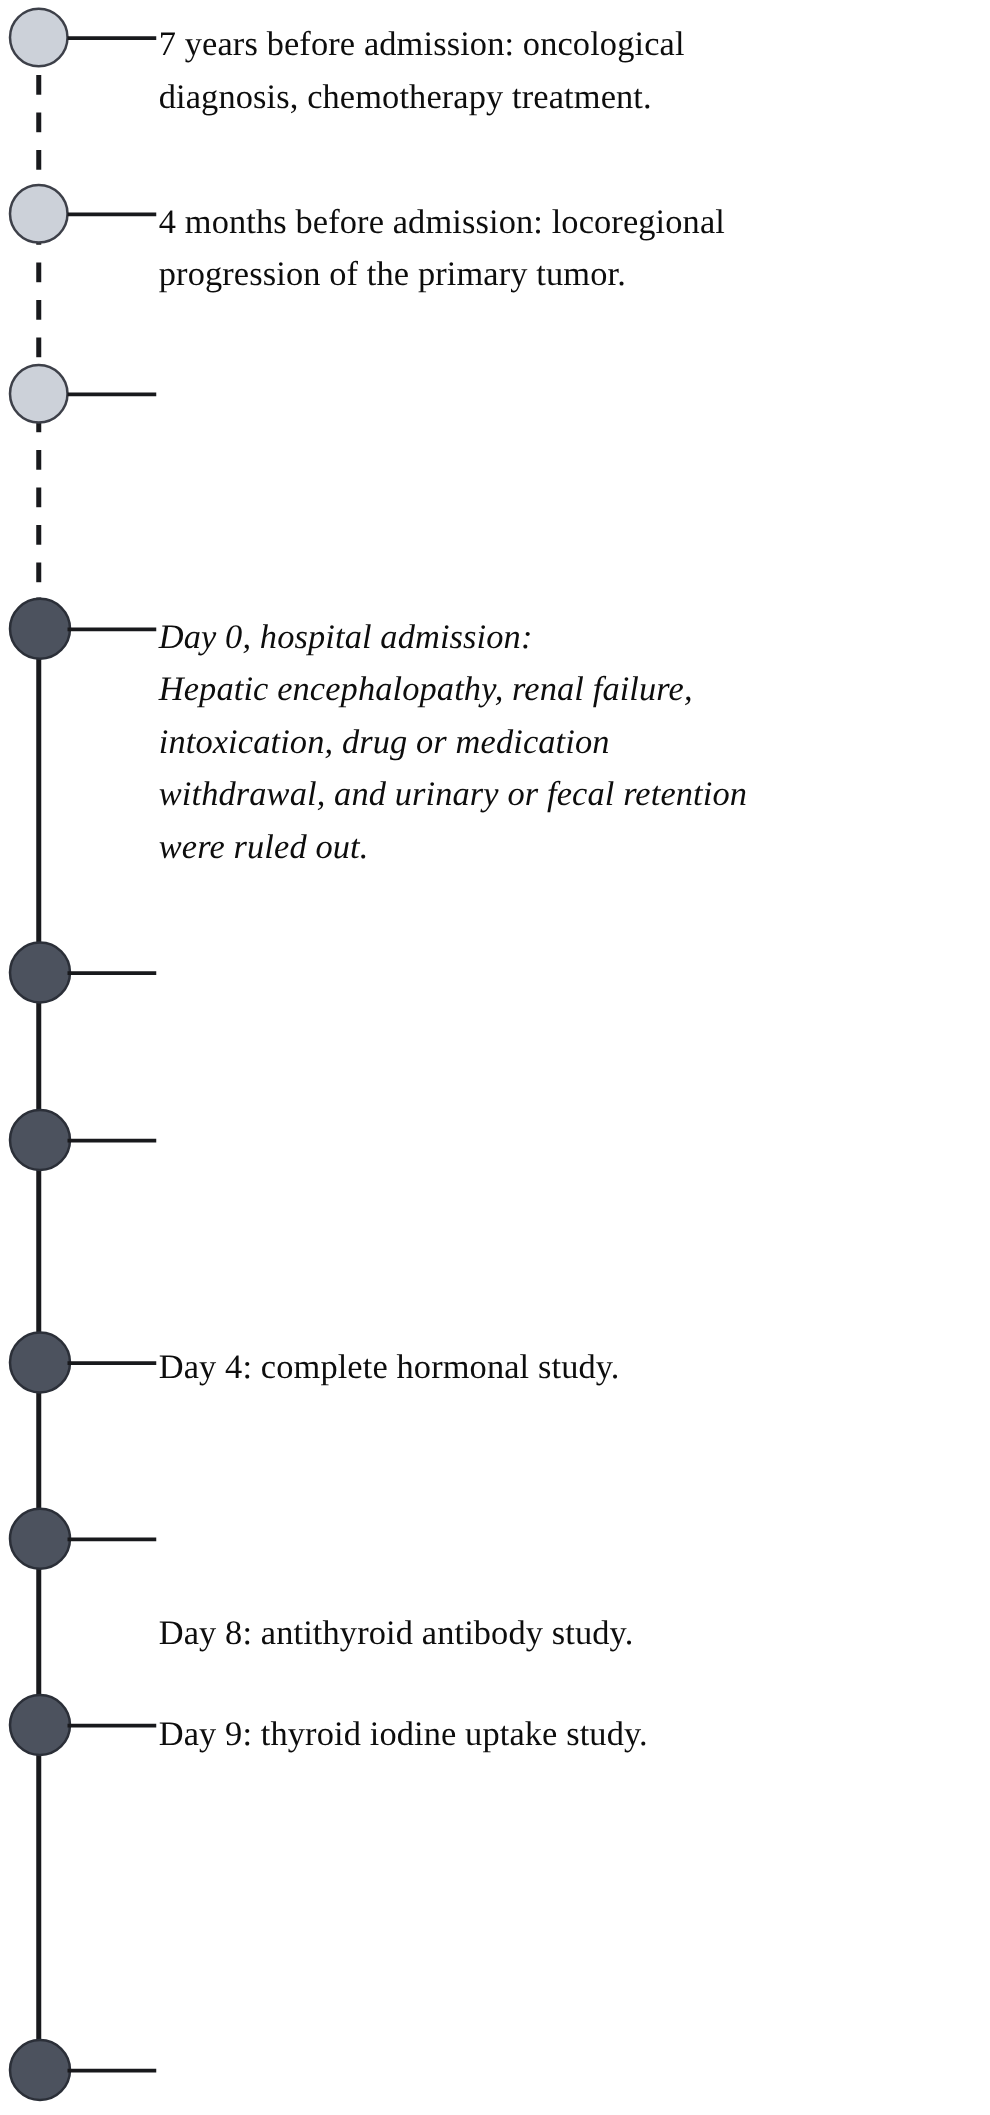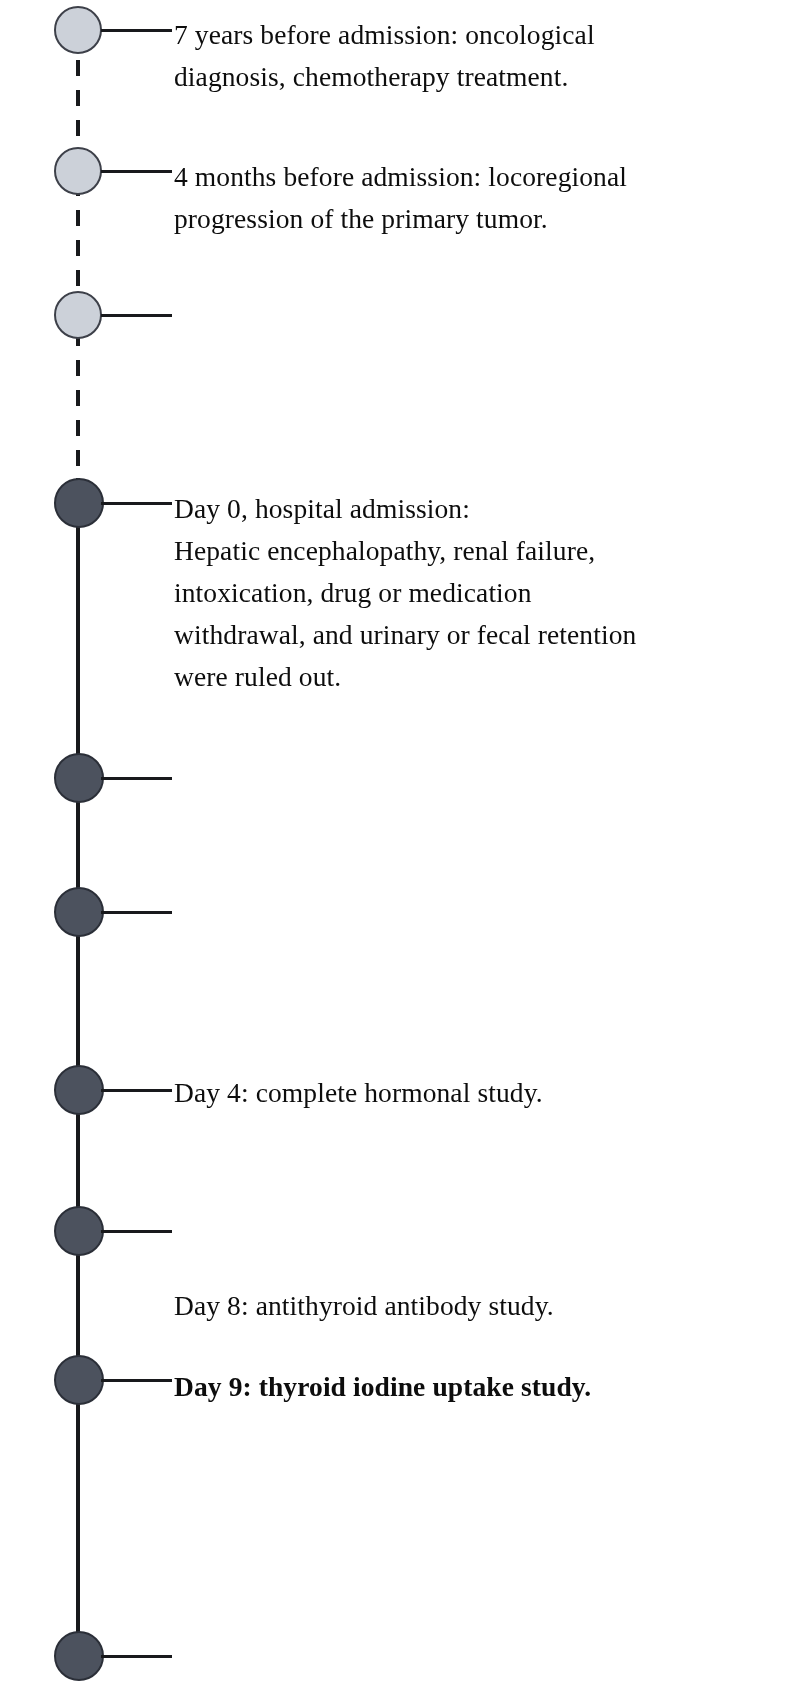--- a/index.html
+++ b/index.html
@@ -12,21 +12,20 @@
     height: 1692px;
     font-family: "Liberation Serif", "DejaVu Serif", serif;
     color: #0d0d0d;
     overflow: hidden;
   }
 
   #timeline-root {
     position: relative;
     width: 720px;
     height: 1692px;
-    margin-left: 47px;
   }
 
   
   .spine {
     position: absolute;
     left: 29px;
     width: 4px;
     background: #18191c;
   }
   .spine.dashed {
@@ -92,21 +91,21 @@
   <div class="node light" style="left:7px; top:147px; width:48px; height:48px;"></div>
   <div class="connector" style="top:170px;"></div>
   <div class="entry-text" style="top:156px;">4 months before admission: locoregional
 progression of the primary tumor.</div>
 
   <div class="node light" style="left:7px; top:291px; width:48px; height:48px;"></div>
   <div class="connector" style="top:314px;"></div>
 
   <div class="node dark" style="left:7px; top:478px; width:50px; height:50px;"></div>
   <div class="connector" style="top:502px;"></div>
-  <div class="entry-text" style="top:488px;">Day 0, hospital admission:
+  <div class="entry-text" style="top:488px;font-style:italic;">Day 0, hospital admission:
 Hepatic encephalopathy, renal failure,
 intoxication, drug or medication
 withdrawal, and urinary or fecal retention
 were ruled out.</div>
 
   <div class="node dark" style="left:7px; top:753px; width:50px; height:50px;"></div>
   <div class="connector" style="top:777px;"></div>
 
   <div class="node dark" style="left:7px; top:887px; width:50px; height:50px;"></div>
   <div class="connector" style="top:911px;"></div>
@@ -114,18 +113,18 @@
   <div class="node dark" style="left:7px; top:1065px; width:50px; height:50px;"></div>
   <div class="connector" style="top:1089px;"></div>
   <div class="entry-text" style="top:1072px;">Day 4: complete hormonal study.</div>
 
   <div class="node dark" style="left:7px; top:1206px; width:50px; height:50px;"></div>
   <div class="connector" style="top:1230px;"></div>
   <div class="entry-text" style="top:1285px;">Day 8: antithyroid antibody study.</div>
 
   <div class="node dark" style="left:7px; top:1355px; width:50px; height:50px;"></div>
   <div class="connector" style="top:1379px;"></div>
-  <div class="entry-text" style="top:1366px;font-weight:bold;">Day 9: thyroid iodine uptake study.</div>
+  <div class="entry-text" style="top:1366px;">Day 9: thyroid iodine uptake study.</div>
 
   <div class="node dark" style="left:7px; top:1631px; width:50px; height:50px;"></div>
   <div class="connector" style="top:1655px;"></div>
 
 </div>
 
 </body></html>

